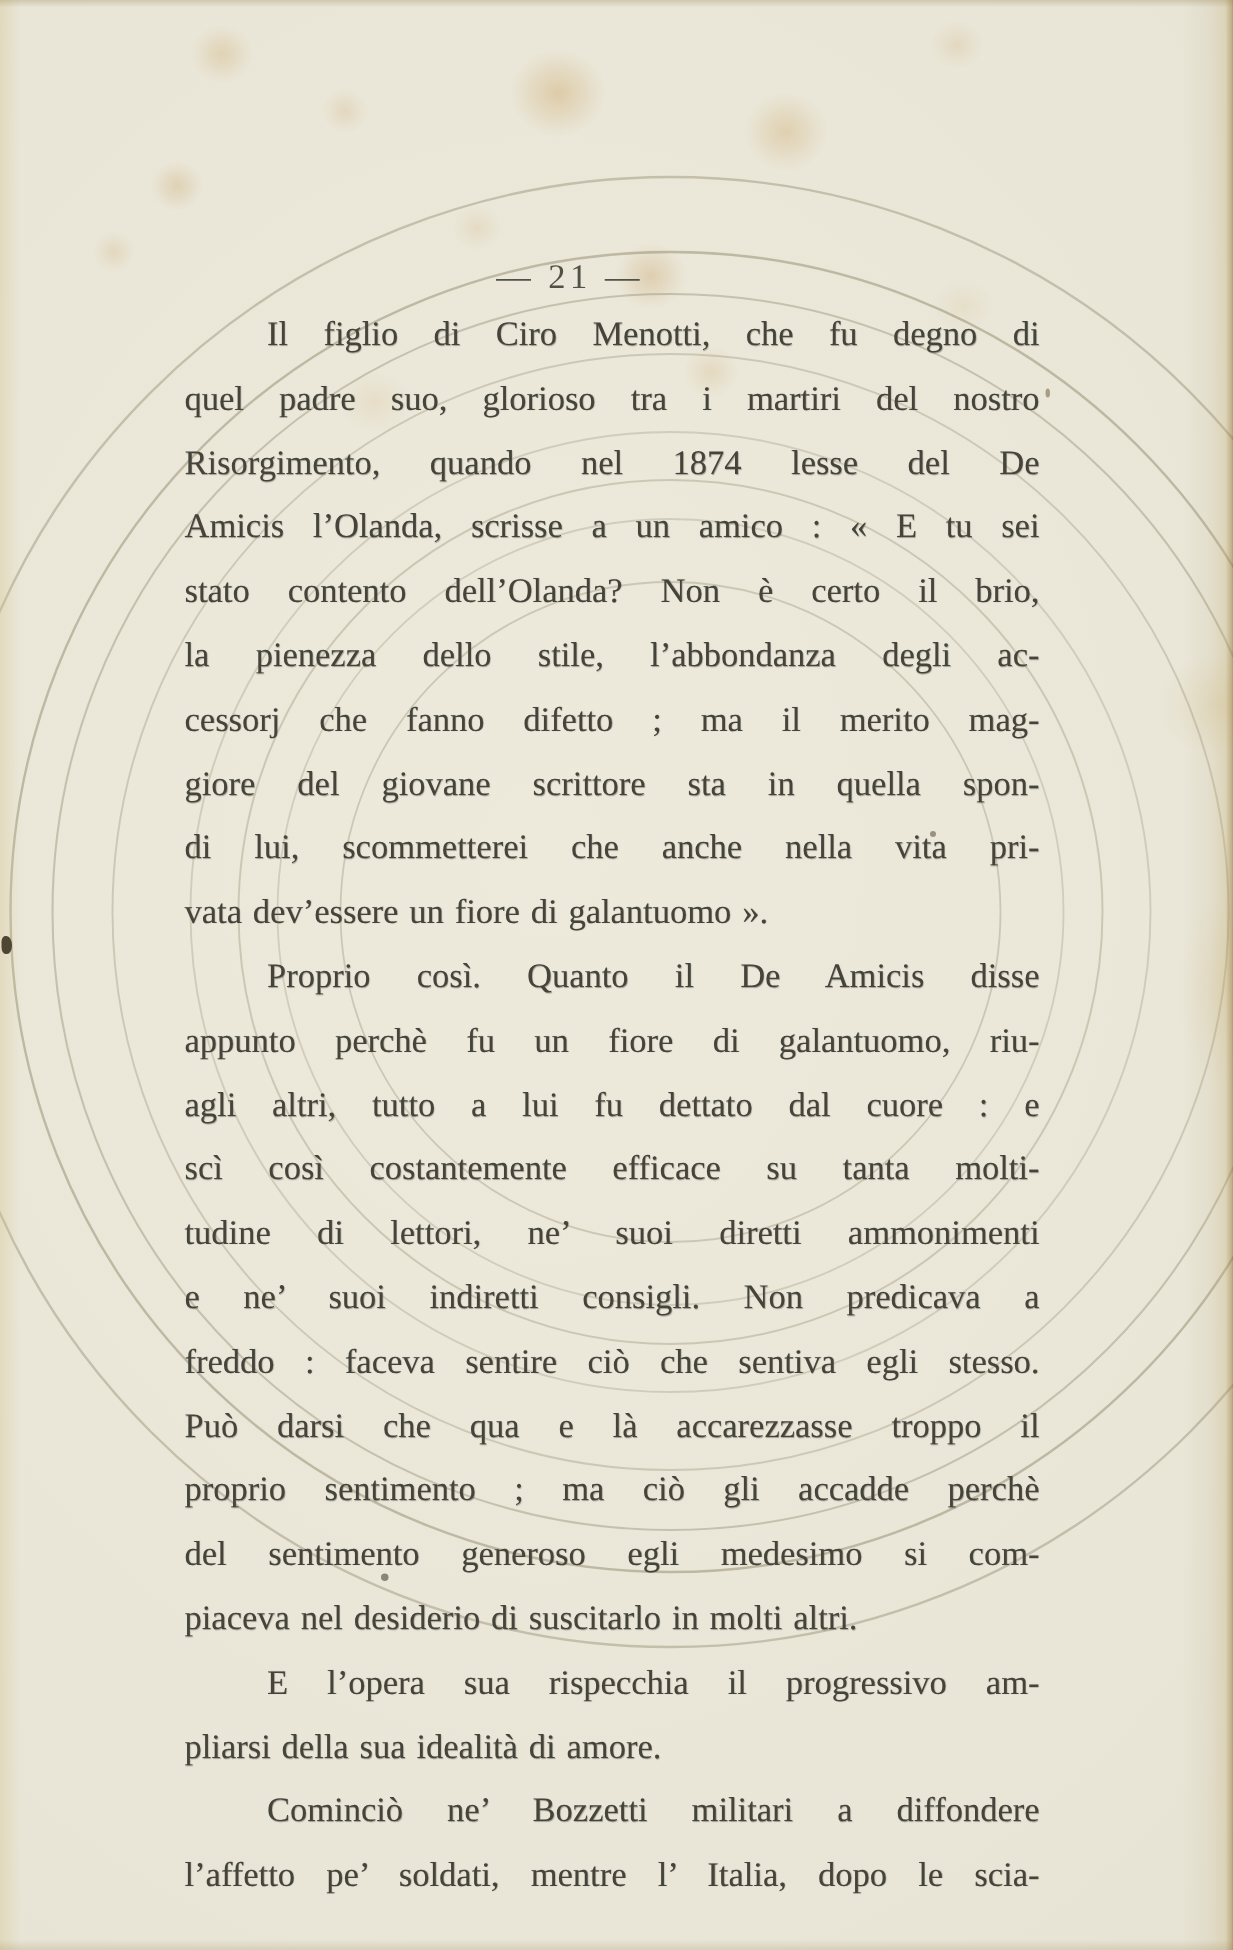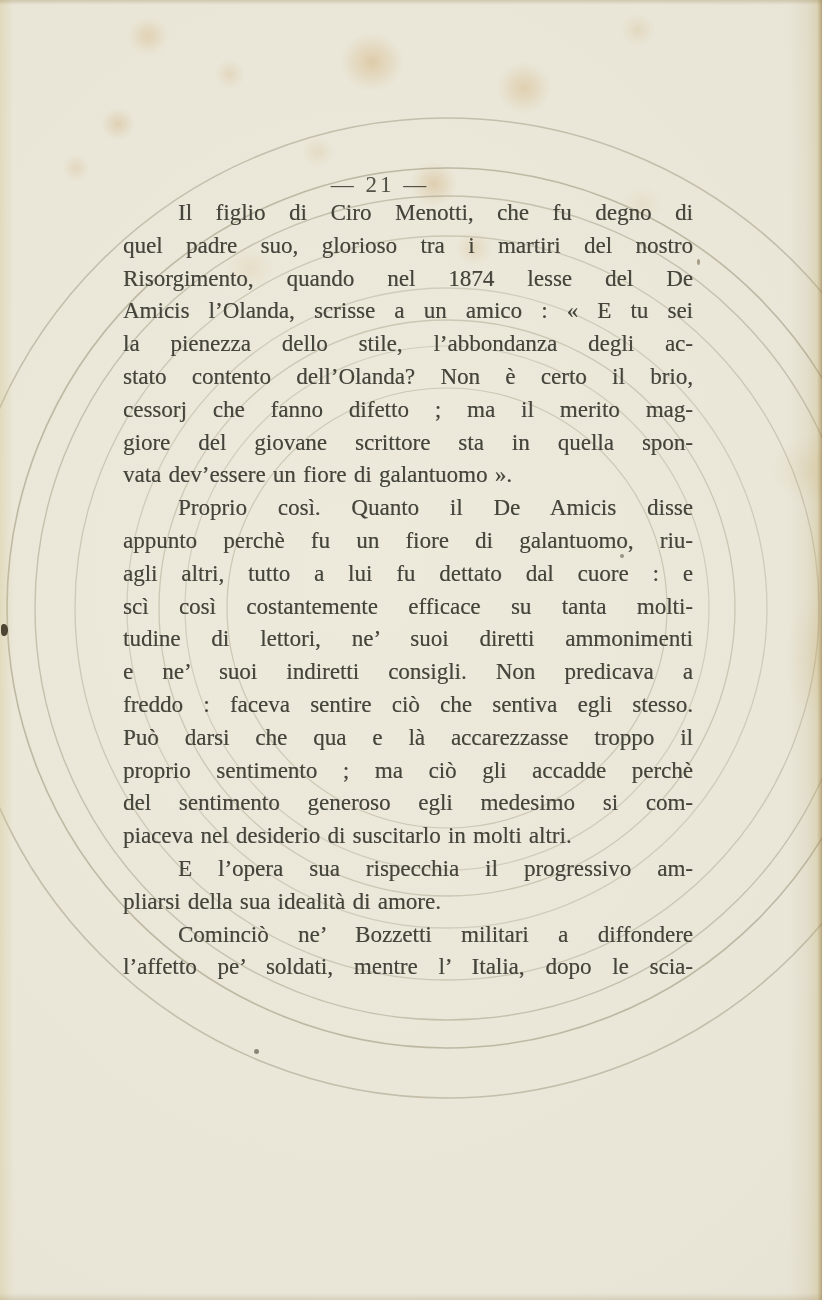--- a/index.html
+++ b/index.html
@@ -66,21 +66,21 @@
     color: #525146;
     letter-spacing: 3px;
   }
   .text {
     position: absolute; left: 123px; top: 197px; width: 570px;
     font: 23px/32.8px "Liberation Serif", "DejaVu Serif", serif;
     color: #45443b;
     text-shadow: 0.4px 0.4px 0.6px rgba(69,68,59,.45);
     word-spacing: 1.5px;
   }
-  .line { height: 32.8px; overflow: visible; }
+  .line { height: 32.8px; overflow: visible; margin-top: 10px; }
   .line.just { text-align: justify; text-align-last: justify; }
   .line.indent { text-indent: 55px; }
   .it { }
 </style>
 </head>
 <body>
 
 <div class="page">
 
   <div class="stains"></div>
@@ -108,24 +108,25 @@
   <div class="speck speck-c"></div>
   <div class="speck speck-d"></div>
 
   <div class="pageno">— 21 —</div>
 
   <div class="text">
       <div class="line indent just"><span>Il figlio di Ciro Menotti, che fu degno di</span></div>
       <div class="line just"><span>quel padre suo, glorioso tra i martiri del nostro</span></div>
       <div class="line just"><span>Risorgimento, quando nel 1874 lesse del De</span></div>
       <div class="line just"><span>Amicis l’</span><span class="it">Olanda,</span><span> scrisse a un amico : « E tu sei</span></div>
+      <div class="line just"><span>stato contento dell’</span><span class="it">Olanda?</span><span> Non è certo il brio,</span></div>
       <div class="line just"><span>la pienezza dello stile, l’abbondanza degli ac-</span></div>
-      <div class="line just"><span>stato contento dell’</span><span class="it">Olanda?</span><span> Non è certo il brio,</span></div>
       <div class="line just"><span>cessorj che fanno difetto ; ma il merito mag-</span></div>
       <div class="line just"><span>giore del giovane scrittore sta in quella spon-</span></div>
+      <div class="line just"><span>di lui, scommetterei che anche nella vita pri-</span></div>
       <div class="line"><span>vata dev’essere un fiore di galantuomo ».</span></div>
       <div class="line indent just"><span>Proprio così. Quanto il De Amicis disse</span></div>
       <div class="line just"><span>appunto perchè fu un fiore di galantuomo, riu-</span></div>
       <div class="line just"><span>agli altri, tutto a lui fu dettato dal cuore : e</span></div>
       <div class="line just"><span>scì così costantemente efficace su tanta molti-</span></div>
       <div class="line just"><span>tudine di lettori, ne’ suoi diretti ammonimenti</span></div>
       <div class="line just"><span>e ne’ suoi indiretti consigli. Non predicava a</span></div>
       <div class="line just"><span>freddo : faceva sentire ciò che sentiva egli stesso.</span></div>
       <div class="line just"><span>Può darsi che qua e là accarezzasse troppo il</span></div>
       <div class="line just"><span>proprio sentimento ; ma ciò gli accadde perchè</span></div>

